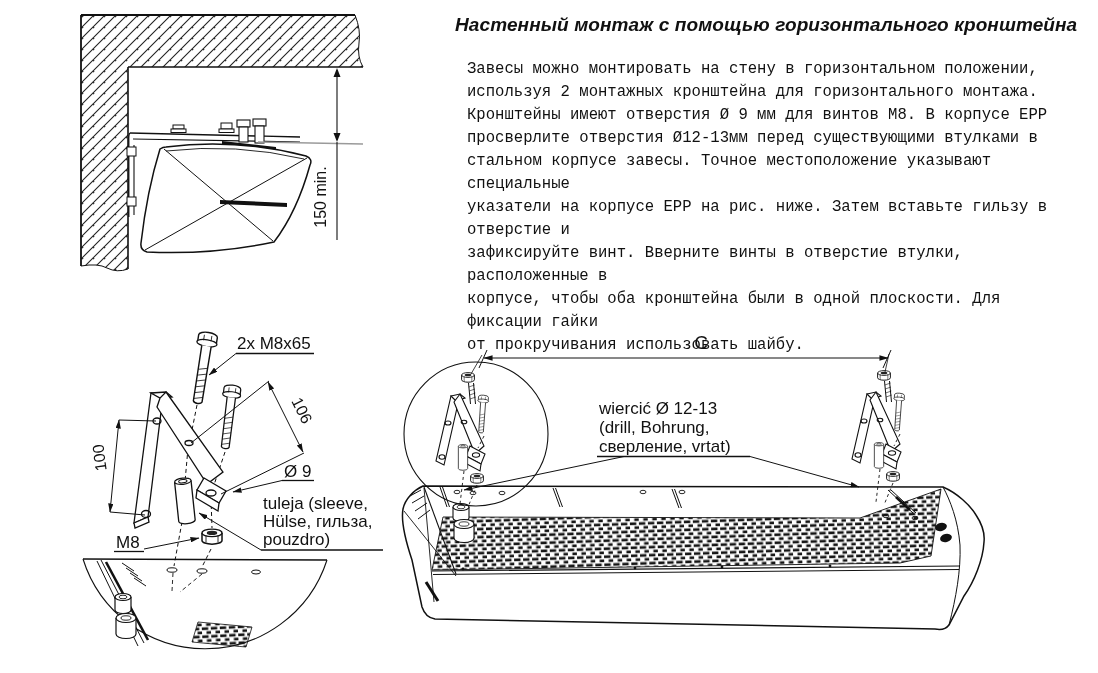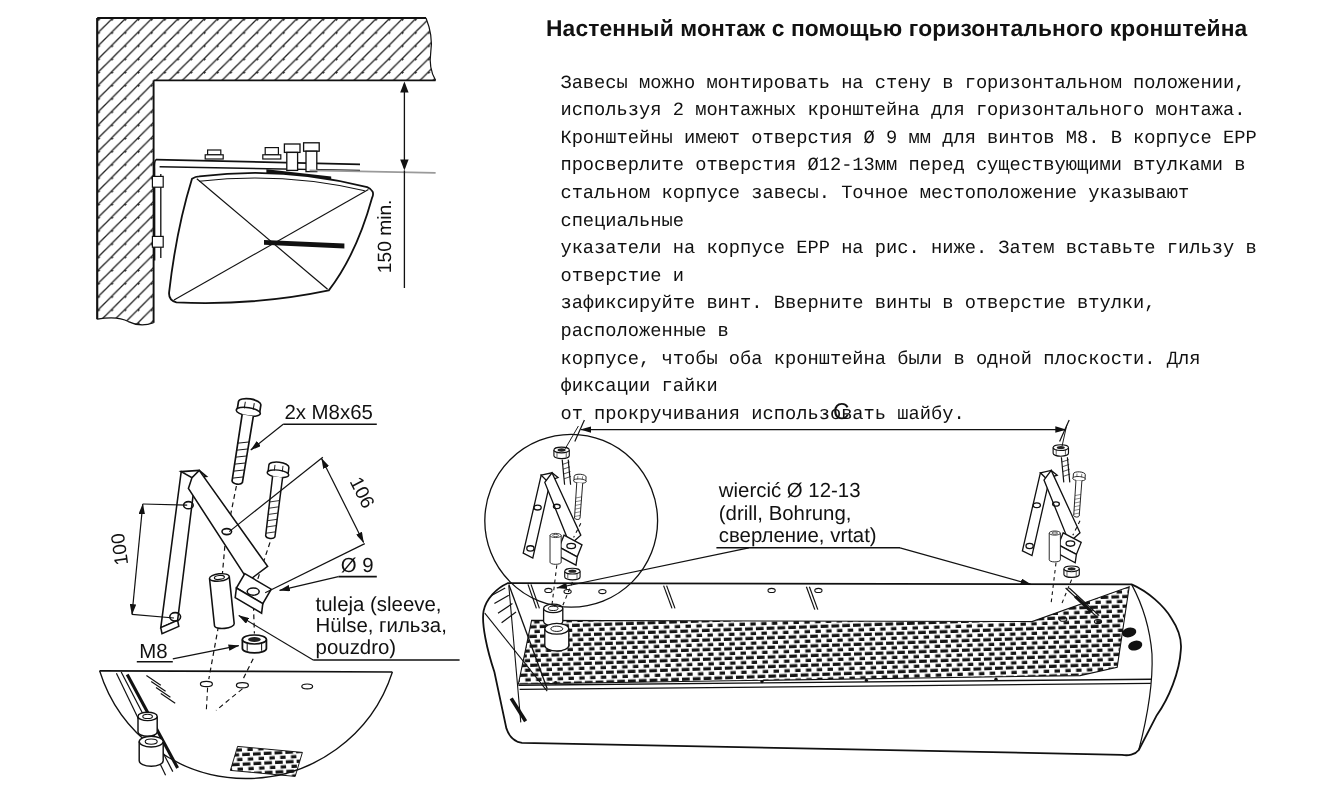--- a/index.html
+++ b/index.html
@@ -1,20 +1,20 @@
 <!DOCTYPE html>
 <html><head>
 <meta charset="utf-8">
 <style>
   html,body{margin:0;padding:0;background:#fff;}
   .page{position:relative;width:1098px;height:673px;background:#fff;overflow:hidden;
         font-family:"Liberation Sans",sans-serif;color:#1a1a1a;}
   .fig{position:absolute;}
   .textcol{position:absolute;left:455px;top:14px;width:628px;}
-  .title{font-size:19px;font-weight:bold;letter-spacing:.1px;
+  .title{font-size:19px;font-weight:bold;font-style:italic;letter-spacing:.1px;
          margin:0 0 22px 0;color:#111;}
   .body-text{font-size:15.6px;line-height:23px;white-space:pre-line;color:#111;margin:12px;font-family:Liberation Mono, monospace;}
   svg text{font-family:"Liberation Sans",sans-serif;fill:#111;}
   .lbl{font-size:17px;}
   .dim{font-size:16px;}
   .dimC{font-size:19px;}
 </style>
 </head>
 <body>
 

